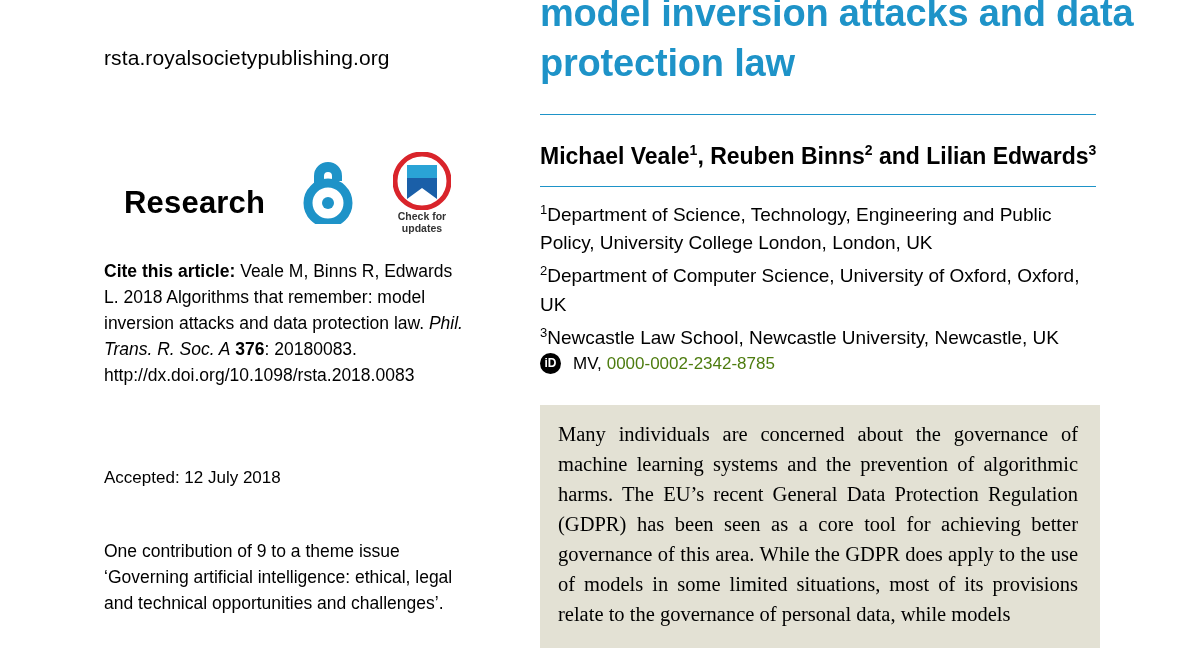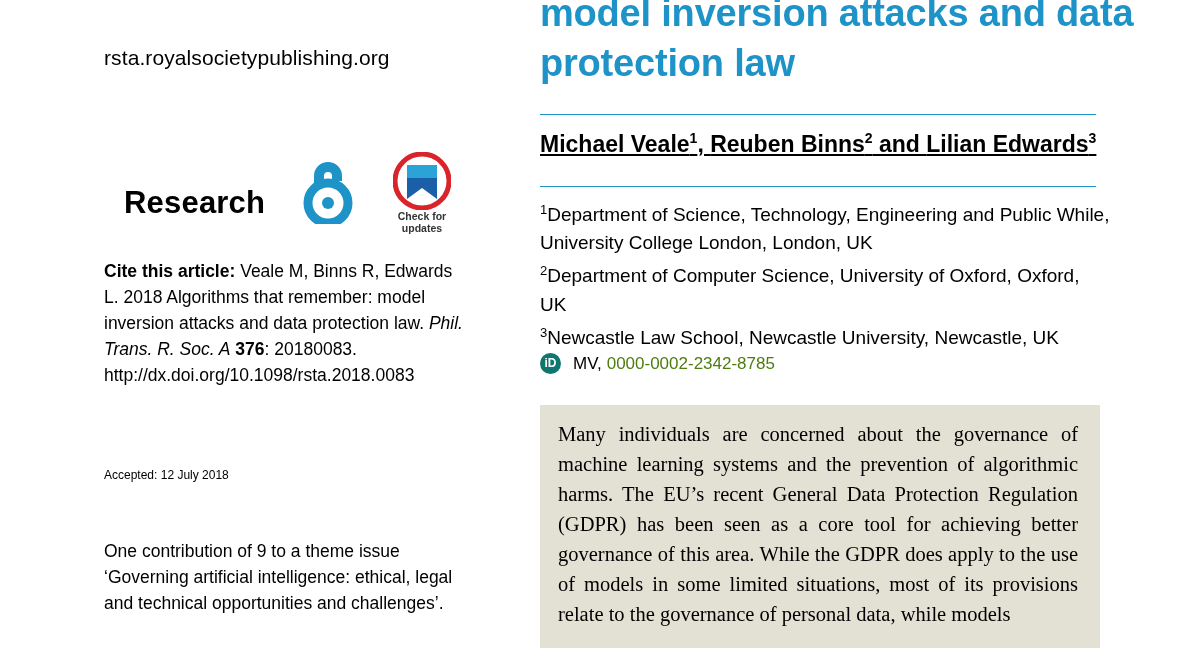--- a/index.html
+++ b/index.html
@@ -95,21 +95,21 @@
     font-size: 17.5px;
     line-height: 26px;
   }
   .cite-block b { font-weight: bold; }
   .cite-block i { font-style: italic; }
 
   .accepted {
     position: absolute;
     left: 104px;
     top: 468px;
-    font-size: 12px;
+    font-size: 17px;
   }
 
   .contribution {
     position: absolute;
     left: 104px;
     top: 538px;
     width: 360px;
     font-size: 17.5px;
     line-height: 26px;
   }
@@ -141,25 +141,24 @@
     width: 556px;
     height: 1px;
     background: #1e93c8;
   }
   .rule-1 { top: 114px; }
   .rule-2 { top: 186px; }
 
   .authors {
     position: absolute;
     left: 40px;
-    top: 130px;
+    top: 142px;
     width: 600px;
     font-size: 23px;
     font-weight: bold;
-    text-decoration: underline;
   }
   .authors sup { font-size: 14px; font-weight: bold; }
 
   .affiliations {
     position: absolute;
     left: 40px;
     top: 196px;
     width: 570px;
     font-size: 19px;
     line-height: 28px;
@@ -171,21 +170,21 @@
     left: 40px;
     top: 353px;
     display: flex;
     align-items: center;
     font-size: 17px;
   }
   .orcid-icon {
     width: 21px;
     height: 21px;
     border-radius: 50%;
-    background: #0f766e;
+    background: #000000;
     color: #fff;
     font-size: 12px;
     font-weight: bold;
     line-height: 21px;
     text-align: center;
     margin-right: 12px;
     font-family: "Liberation Sans", sans-serif;
   }
   .orcid-label { margin-right: 5px; color: #000; }
   .orcid-id { color: #4d7c0f; }
@@ -260,21 +259,21 @@
 
   <div class="rule rule-1"></div>
 
   <div class="authors">
     <span>Michael Veale</span><sup>1</sup><span>, </span><span>Reuben Binns</span><sup>2</sup><span> and </span><span>Lilian Edwards</span><sup>3</sup>
   </div>
 
   <div class="rule rule-2"></div>
 
   <div class="affiliations">
-    <div><sup>1</sup><span>Department of Science, Technology, Engineering and Public While, University College London, London, UK</span></div>
+    <div><sup>1</sup><span>Department of Science, Technology, Engineering and Public Policy, University College London, London, UK</span></div>
     <div><sup>2</sup><span>Department of Computer Science, University of Oxford, Oxford, UK</span></div>
     <div><sup>3</sup><span>Newcastle Law School, Newcastle University, Newcastle, UK</span></div>
   </div>
 
   <div class="orcid-row">
     <span class="orcid-icon">iD</span>
     <span class="orcid-label">MV,</span>
     <span class="orcid-id">0000-0002-2342-8785</span>
   </div>
 </div>

